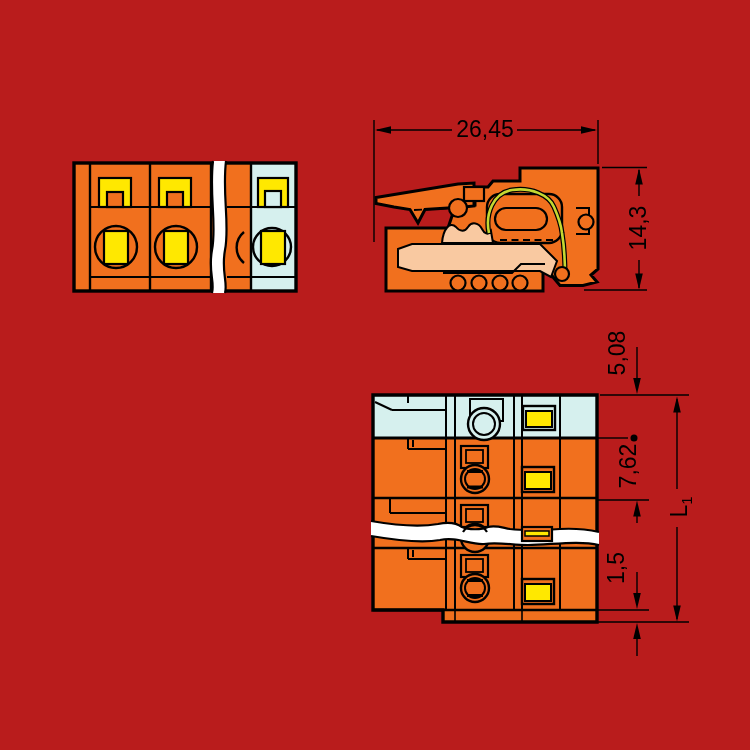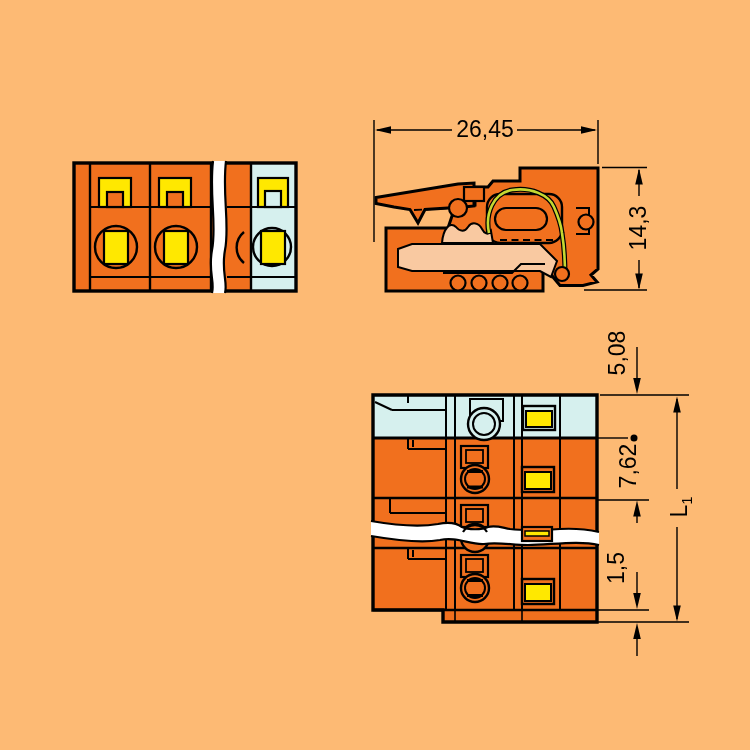--- a/index.html
+++ b/index.html
@@ -4,21 +4,21 @@
 <style>
   :root{
     --body-orange:#F1701E;
     --last-pole-cyan:#D6F0EE;
     --detail-yellow:#FFE800;
     --section-peach:#F9C9A1;
     --spring-green:#C5D831;
     --line-black:#000000;
   }
   html,body{margin:0;padding:0;background:#fff;}
-  .sheet{width:750px;height:750px;position:relative;background:#fdba74;overflow:hidden;}
+  .sheet{width:750px;height:750px;position:relative;background:#b91c1c;overflow:hidden;}
   svg{position:absolute;left:0;top:0;}
   .fO{fill:var(--body-orange);}
   .fC{fill:var(--last-pole-cyan);}
   .fY{fill:var(--detail-yellow);}
   .fP{fill:var(--section-peach);}
   .fW{fill:#ffffff;}
   .fK{fill:var(--line-black);}
   .sK{stroke:var(--line-black);}
   .nf{fill:none;}
   .wire-under{stroke:var(--line-black);fill:none;}

